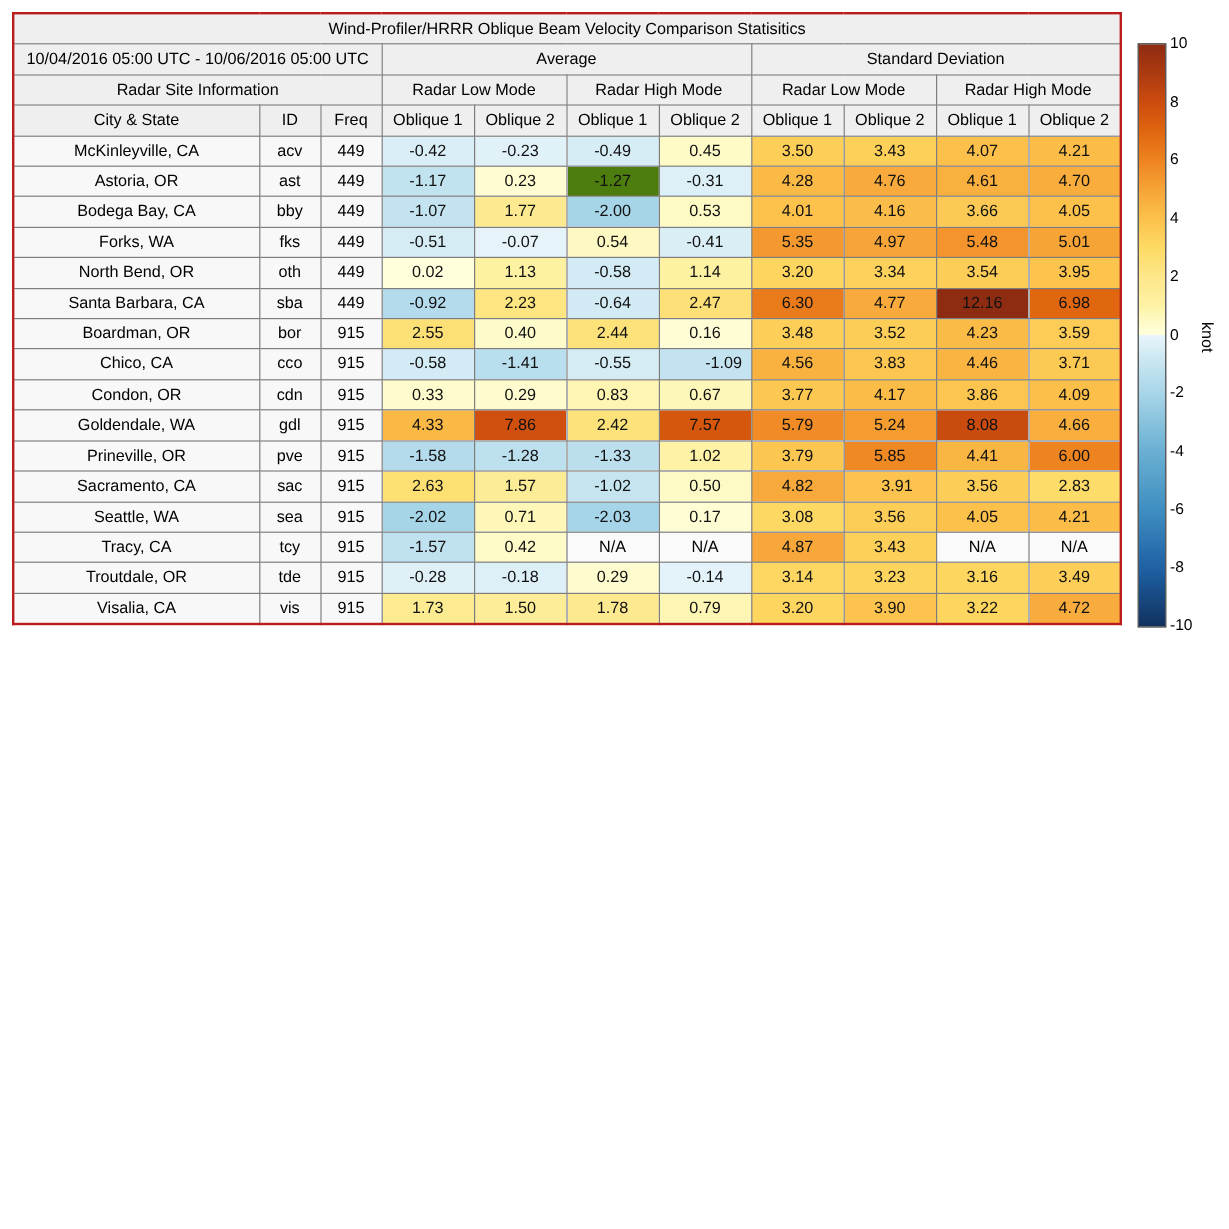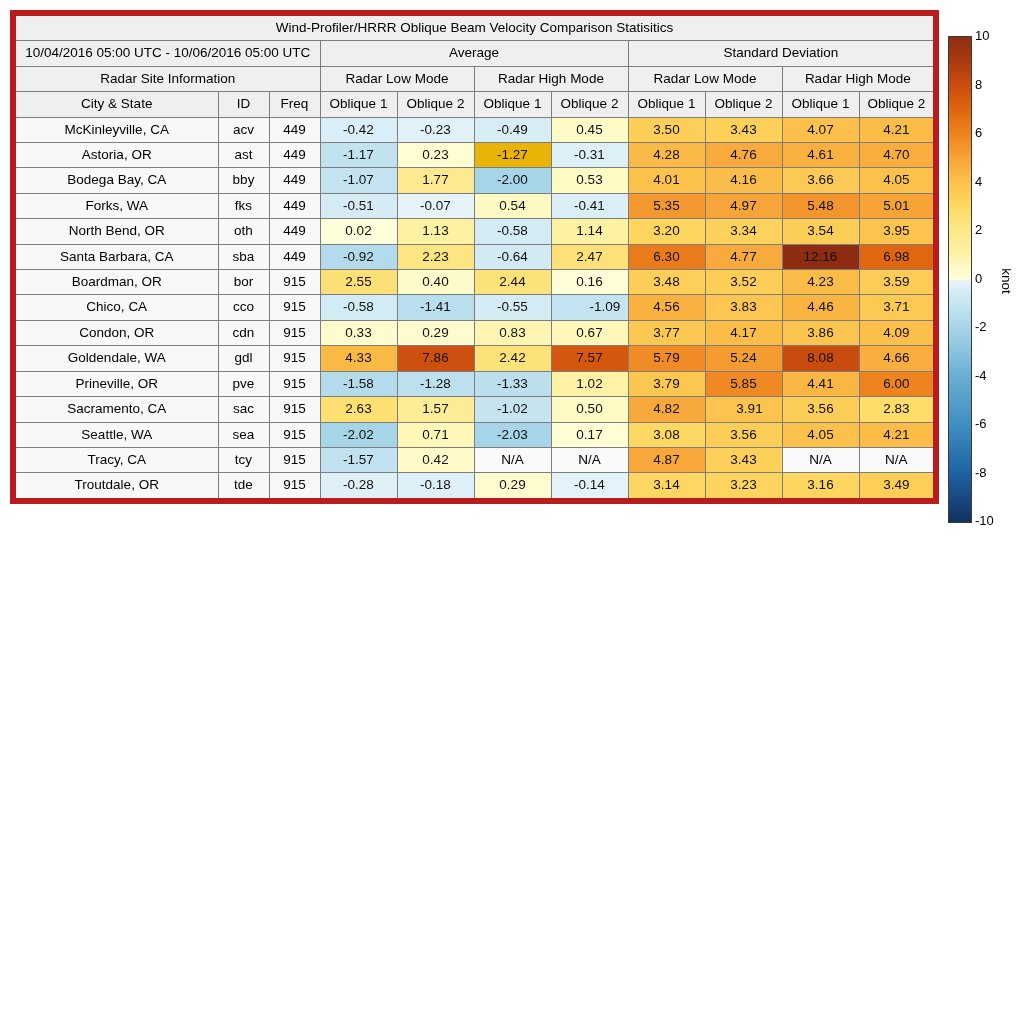--- a/index.html
+++ b/index.html
@@ -1,19 +1,19 @@
 <!DOCTYPE html>
 <html><head>
 <meta charset="utf-8">
 <style>
   html,body{margin:0;padding:0;background:#ffffff;}
   #page{position:relative;width:1024px;height:1024px;background:#ffffff;
         font-family:"Liberation Sans","DejaVu Sans",sans-serif;color:#000;}
   table.stat{position:absolute;left:10px;top:10px;border-collapse:collapse;table-layout:fixed;
-             width:923px;border:6px solid #b91c1c;}
+             width:923px;border:2px solid #b91c1c;}
   table.stat td,table.stat th{border:1px solid #7d7d7d;font-weight:normal;
              font-size:13.5px;text-align:center;padding:0;height:24.4px;line-height:24.4px;
              overflow:hidden;white-space:nowrap;}
   tr.hdr td{background:#efefef;}
   td.group-sep{border-left:2px solid #4a4a4a;}
   td.site{background:#f8f8f8;}
   td.val{color:#111;}
   td.na{background:#fafafa;}
   #colorbar{position:absolute;left:948px;top:36px;width:22px;height:485px;
             border:1px solid #3a3a3a;}
@@ -85,21 +85,21 @@
           <td class="val" style="background: rgb(253, 208, 90);">3.43</td>
           <td class="val" style="background: rgb(252, 192, 75);">4.07</td>
           <td class="val" style="background: rgb(251, 188, 72);">4.21</td>
         </tr>
         <tr>
           <td class="site">Astoria, OR</td>
           <td class="site">ast</td>
           <td class="site">449</td>
           <td class="group-sep val" style="background: rgb(193, 226, 239);">-1.17</td>
           <td class="val" style="background: rgb(255, 253, 209);">0.23</td>
-          <td class="val" style="background: #eab308;">-1.27</td>
+          <td class="val" style="background: #4d7c0f;">-1.27</td>
           <td class="val" style="background: rgb(221, 240, 247);">-0.31</td>
           <td class="group-sep val" style="background: rgb(251, 186, 70);">4.28</td>
           <td class="val" style="background: rgb(248, 171, 60);">4.76</td>
           <td class="val" style="background: rgb(249, 176, 63);">4.61</td>
           <td class="val" style="background: rgb(249, 173, 61);">4.70</td>
         </tr>
         <tr>
           <td class="site">Bodega Bay, CA</td>
           <td class="site">bby</td>
           <td class="site">449</td>
@@ -260,20 +260,33 @@
           <td class="site">tde</td>
           <td class="site">915</td>
           <td class="group-sep val" style="background: rgb(223, 240, 247);">-0.28</td>
           <td class="val" style="background: rgb(222, 240, 247);">-0.18</td>
           <td class="val" style="background: rgb(254, 252, 207);">0.29</td>
           <td class="val" style="background: rgb(228, 243, 249);">-0.14</td>
           <td class="group-sep val" style="background: rgb(253, 215, 97);">3.14</td>
           <td class="val" style="background: rgb(253, 212, 94);">3.23</td>
           <td class="val" style="background: rgb(253, 214, 96);">3.16</td>
           <td class="val" style="background: rgb(253, 206, 88);">3.49</td>
+        </tr>
+        <tr>
+          <td class="site">Visalia, CA</td>
+          <td class="site">vis</td>
+          <td class="site">915</td>
+          <td class="group-sep val" style="background: rgb(253, 235, 146);">1.73</td>
+          <td class="val" style="background: rgb(253, 237, 152);">1.50</td>
+          <td class="val" style="background: rgb(253, 234, 144);">1.78</td>
+          <td class="val" style="background: rgb(253, 245, 179);">0.79</td>
+          <td class="group-sep val" style="background: rgb(253, 213, 95);">3.20</td>
+          <td class="val" style="background: rgb(252, 196, 78);">3.90</td>
+          <td class="val" style="background: rgb(253, 213, 95);">3.22</td>
+          <td class="val" style="background: rgb(248, 172, 61);">4.72</td>
         </tr>
       </tbody>
   </table>
 
   <div id="colorbar" style="background: linear-gradient(to top, rgb(17, 49, 94) 0%, rgb(30, 97, 165) 10%, rgb(63, 142, 193) 20%, rgb(105, 175, 211) 30%, rgb(167, 213, 232) 40%, rgb(207, 233, 243) 46.5%, rgb(233, 245, 250) 50%, rgb(255, 255, 220) 50%, rgb(254, 250, 197) 52.5%, rgb(253, 242, 166) 55%, rgb(253, 232, 138) 60%, rgb(253, 218, 100) 65%, rgb(252, 194, 76) 70%, rgb(247, 164, 55) 75%, rgb(238, 132, 32) 80%, rgb(224, 102, 15) 85%, rgb(204, 76, 14) 90%, rgb(172, 58, 16) 95%, rgb(142, 44, 18) 100%);"></div>
   <div id="cbticks">
       <div class="cbtick" style="top: 28px;">10</div>
       <div class="cbtick" style="top: 76.5px;">8</div>
       <div class="cbtick" style="top: 125px;">6</div>
       <div class="cbtick" style="top: 173.5px;">4</div>

